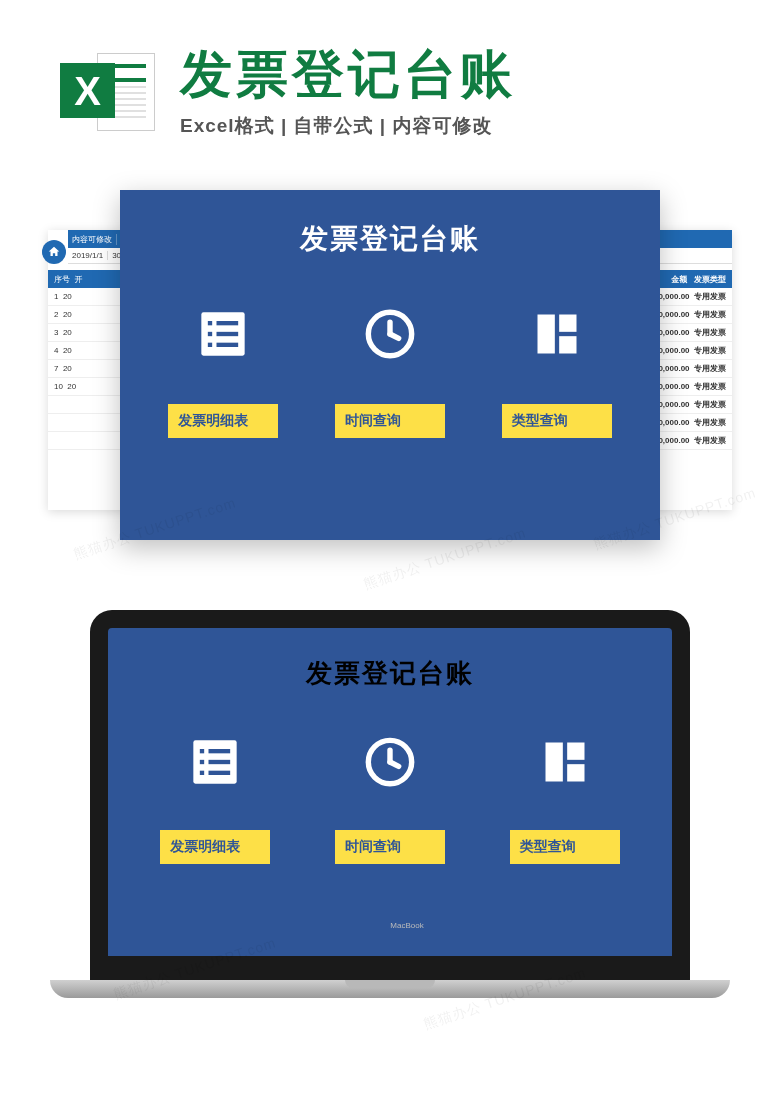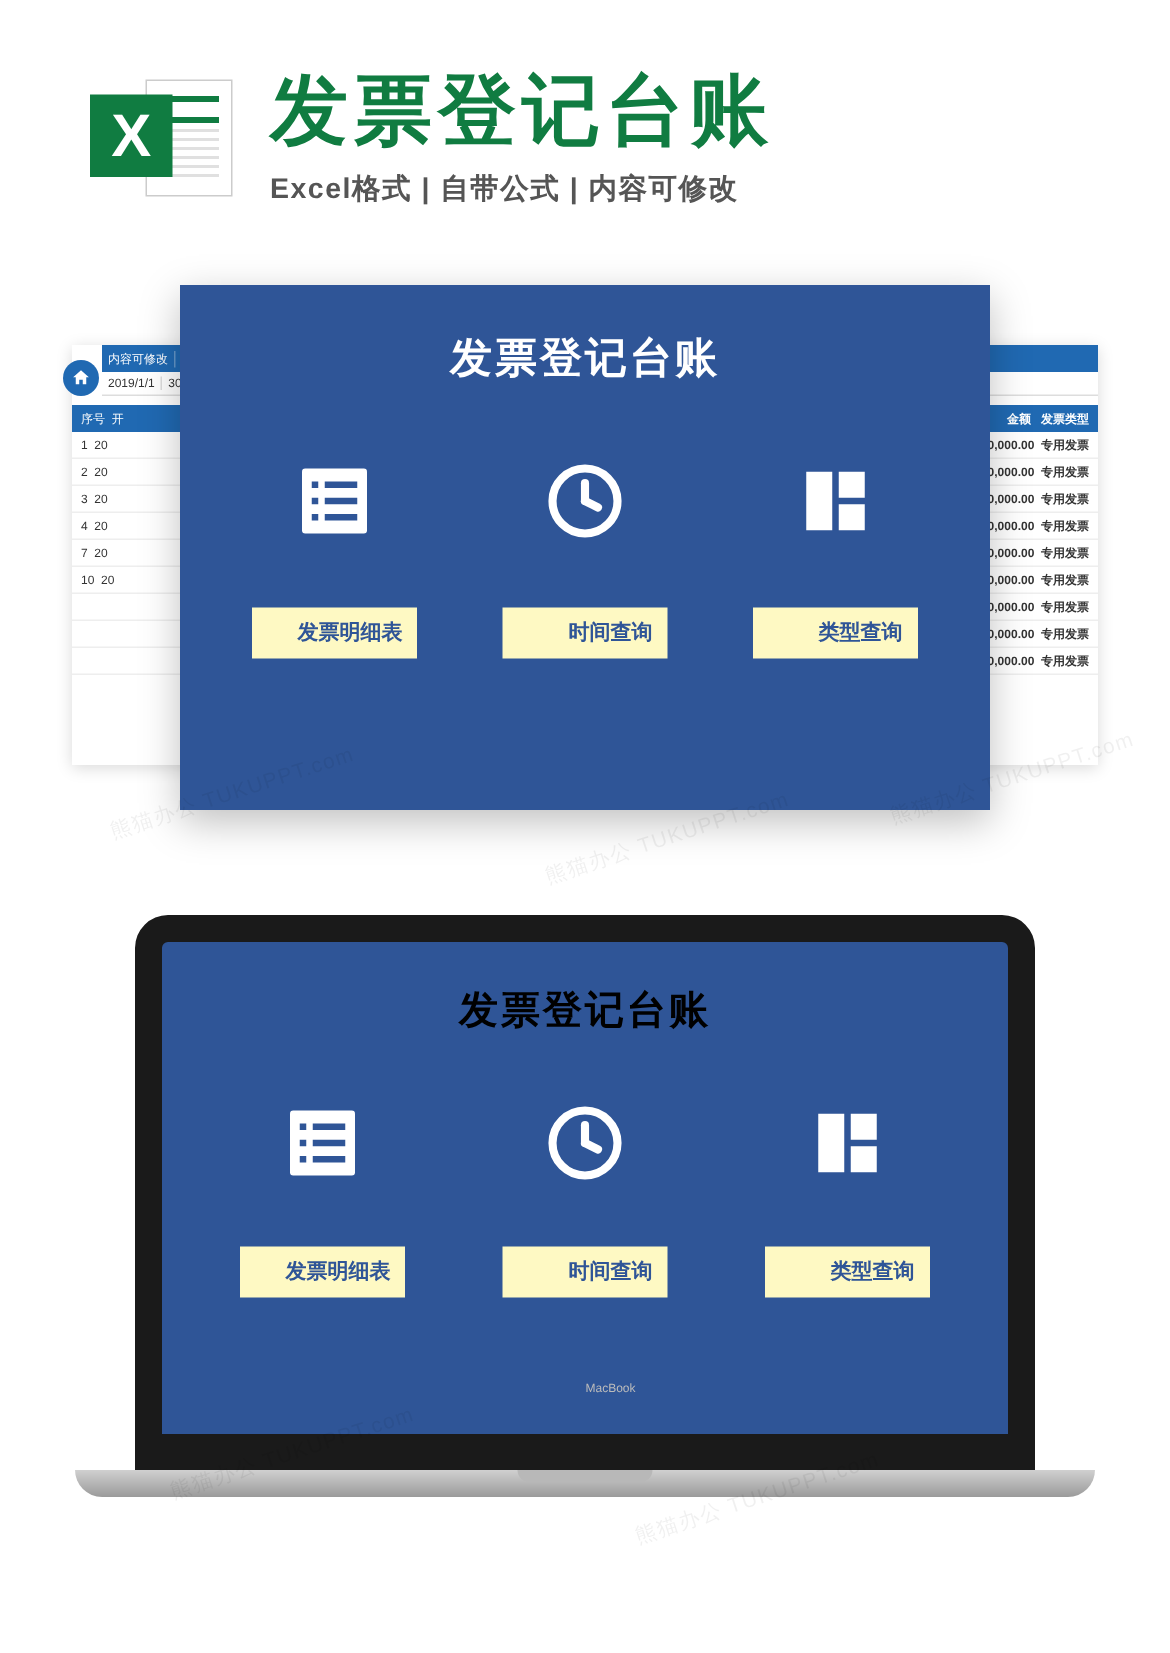--- a/index.html
+++ b/index.html
@@ -169,27 +169,27 @@
   }
   .icon-row .cell { width: 120px; text-align: center; }
   .icon-svg { width: 52px; height: 52px; fill: #fff; }
   .btn-row {
     display: flex;
     justify-content: space-around;
     width: 100%;
     margin-top: 40px;
   }
   .btn {
-    background: #fef9c3;
+    background: #fde047;
     color: #2f5597;
     font-weight: 800;
     font-size: 14px;
     padding: 8px 10px;
     min-width: 110px;
-    text-align: right;
+    text-align: left;
   }
 
   
   .laptop-area {
     position: relative;
     margin-top: 40px;
     height: 440px;
     display: flex;
     justify-content: center;
   }

